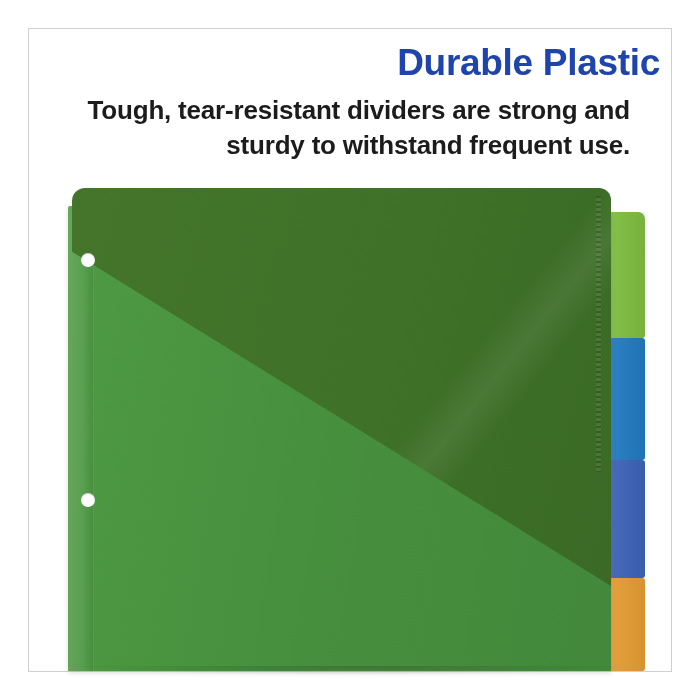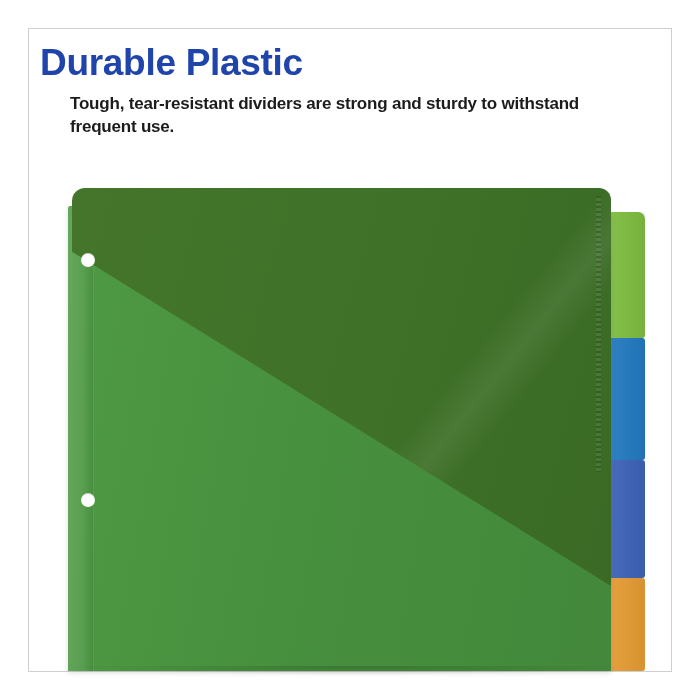--- a/index.html
+++ b/index.html
@@ -32,35 +32,35 @@
     box-sizing: border-box;
     background: #ffffff;
   }
 
   
   #text-block {
     position: absolute;
     left: 40px;
     top: 42px;
     width: 620px;
-    text-align: left;
+    text-align: right;
     z-index: 40;
   }
   #headline {
     margin: 0;
     font-size: 37px;
     font-weight: bold;
     letter-spacing: -0.3px;
     color: #1f44ab;
     line-height: 1.12;
   }
   #subhead {
     margin: 10px auto 0 auto;
     width: 560px;
-    font-size: 17px;
+    font-size: 26px;
     font-weight: bold;
     color: #1c1c1c;
     line-height: 1.33;
     letter-spacing: -0.2px;
   }
 
   
   #photo-stage {
     position: absolute;
     left: 0;

